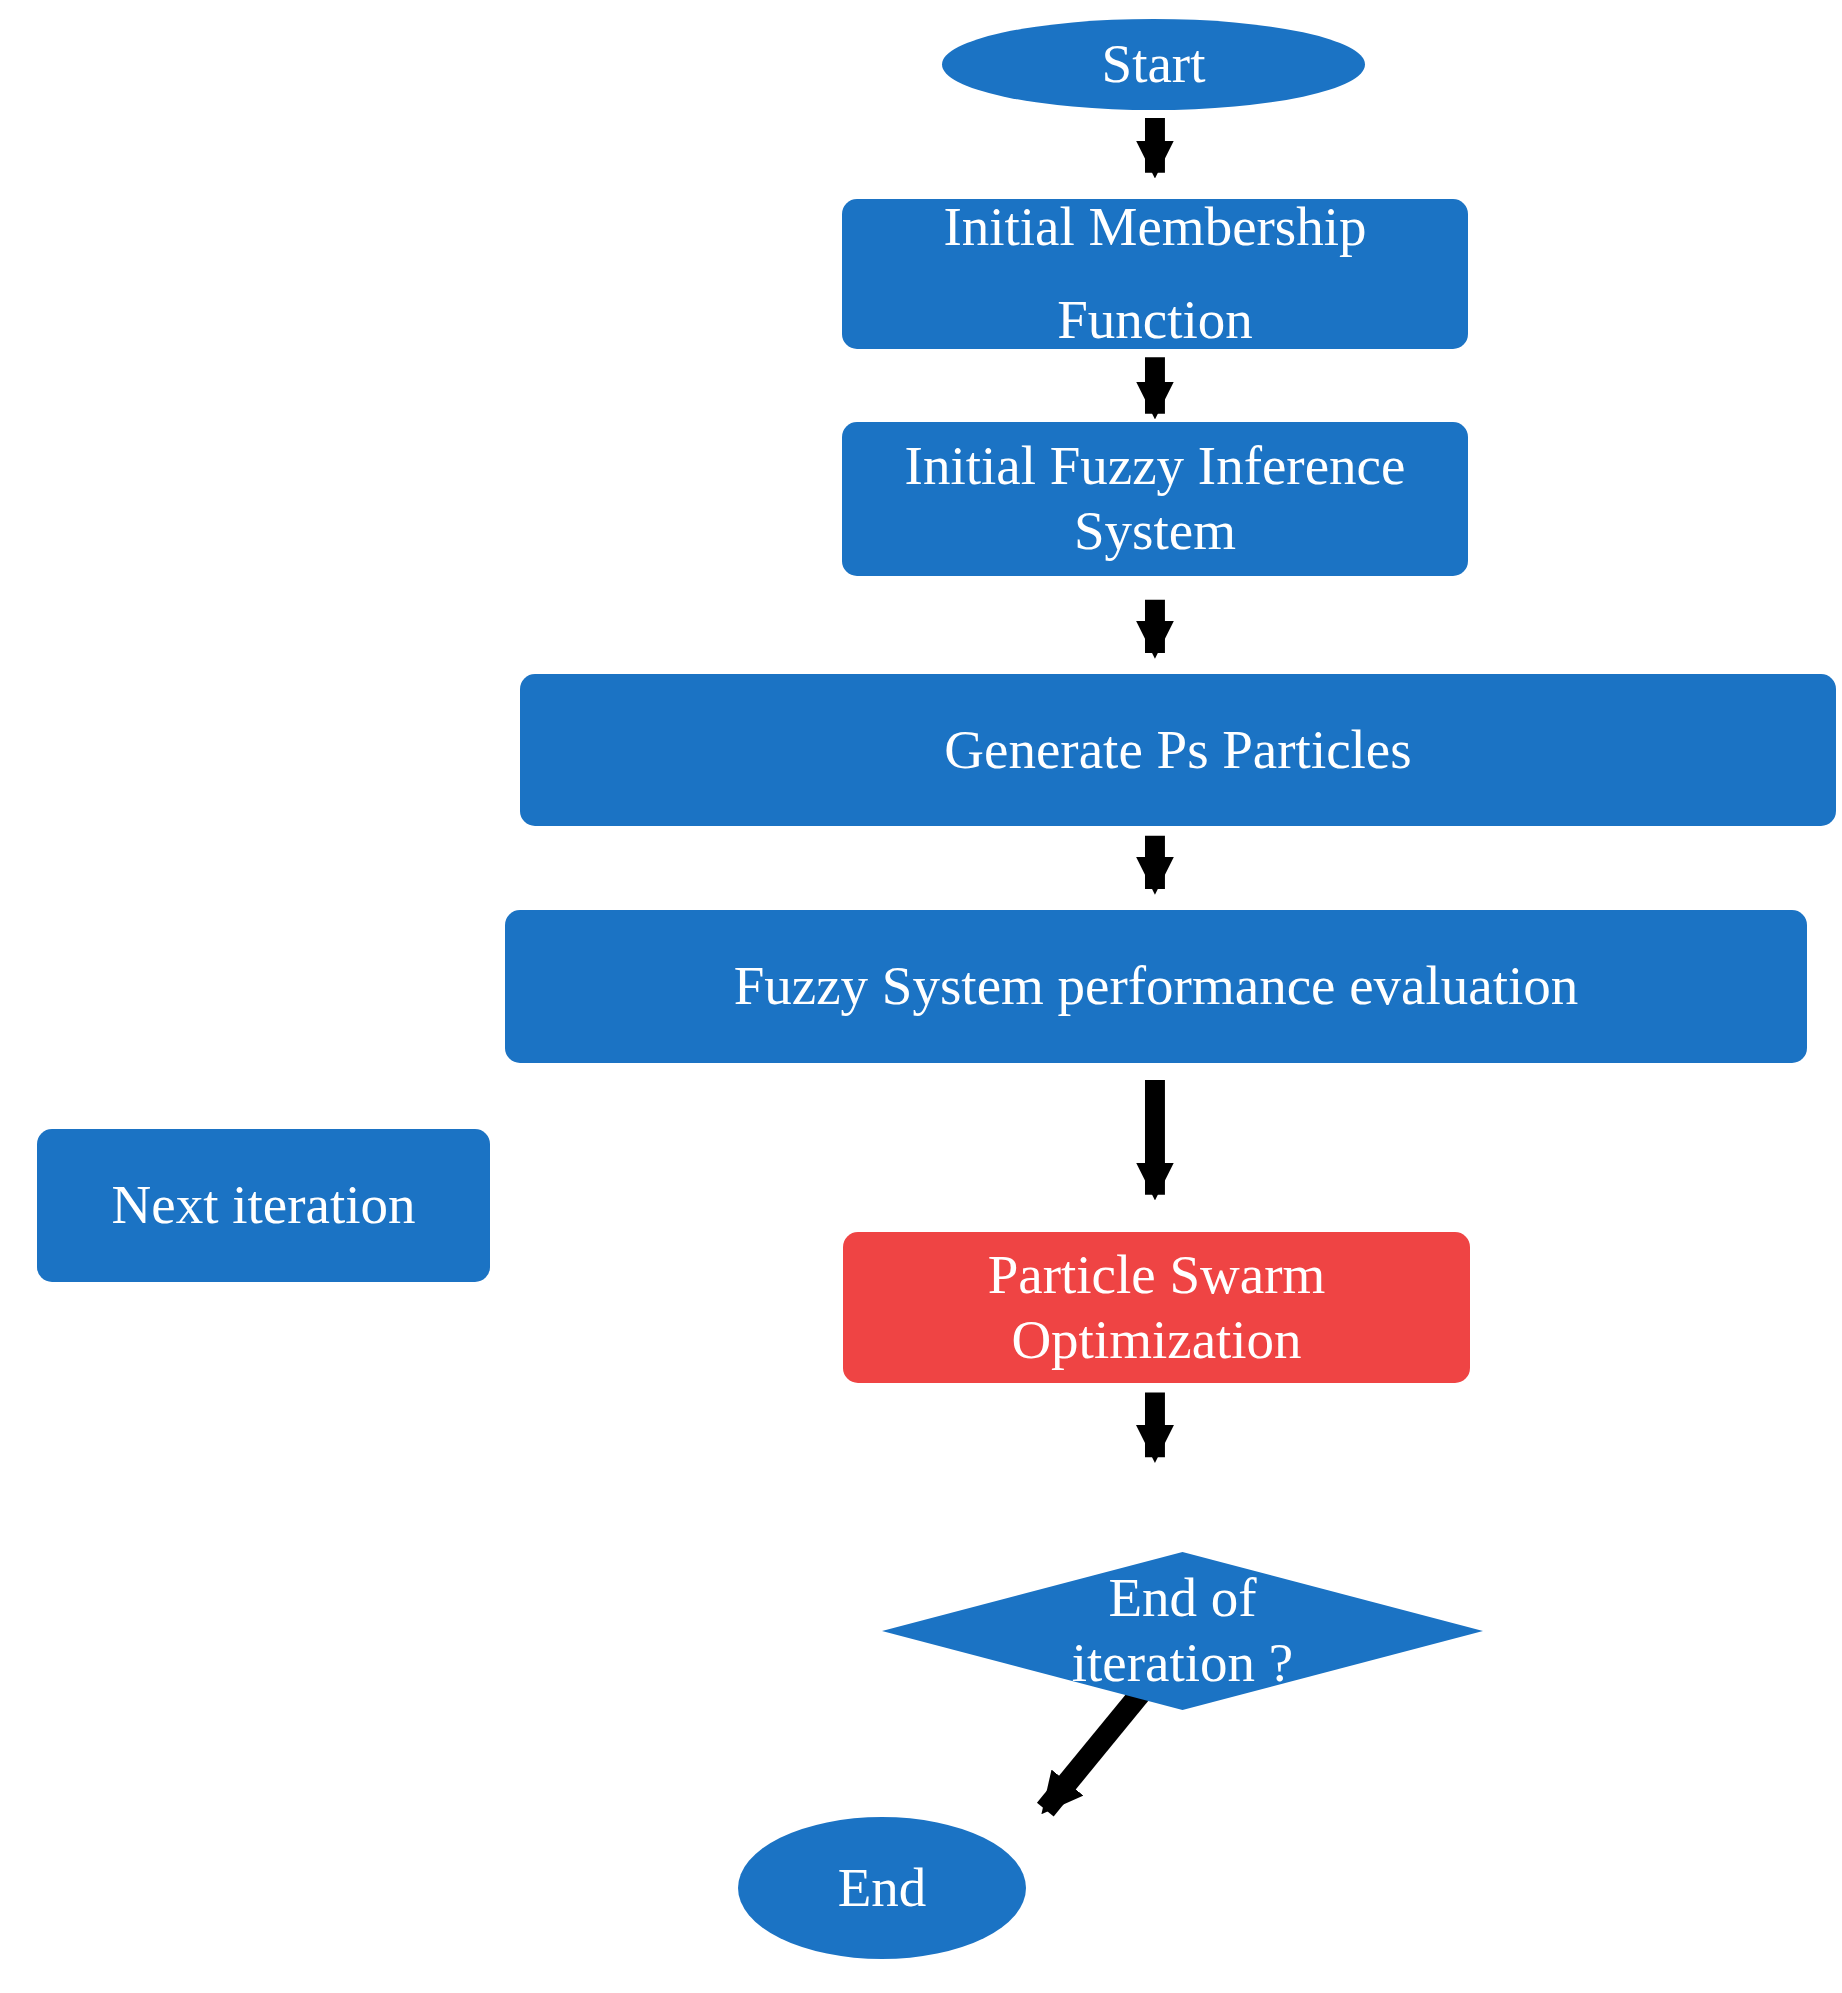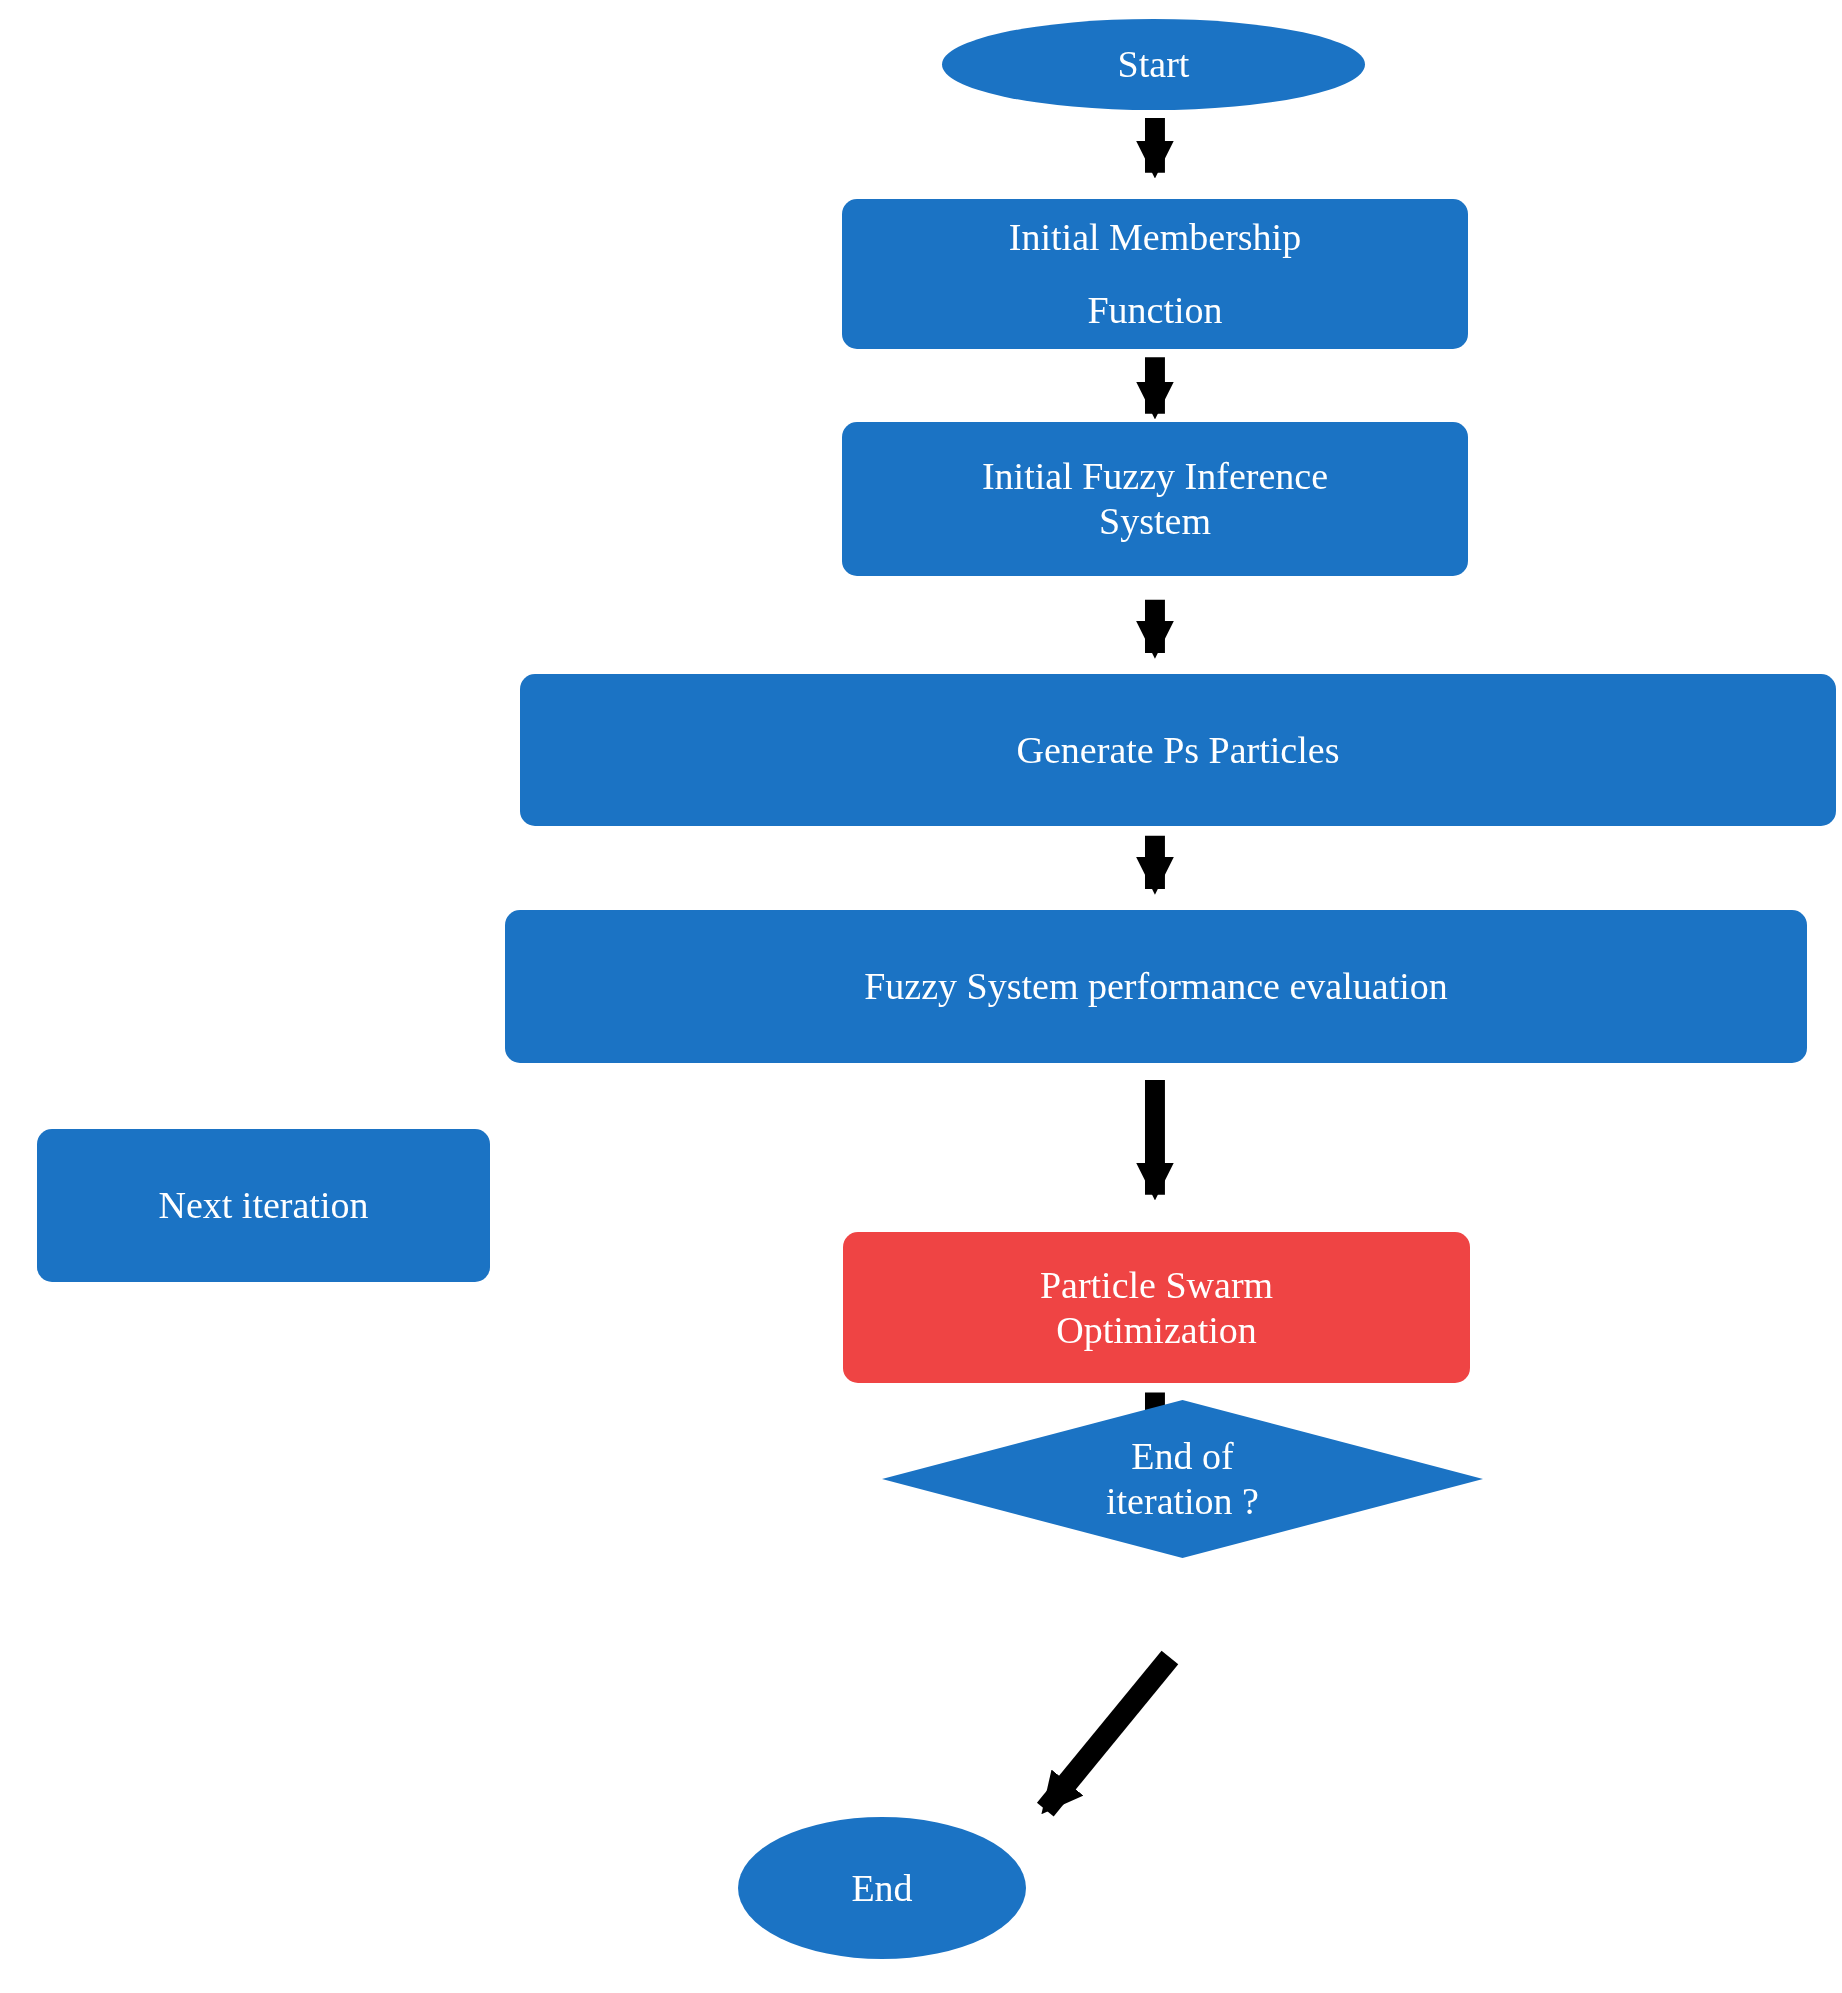--- a/index.html
+++ b/index.html
@@ -23,21 +23,21 @@
     height: 1994px;
     pointer-events: none;
   }
   .node {
     position: absolute;
     display: flex;
     flex-direction: column;
     align-items: center;
     justify-content: center;
     color: #ffffff;
-    font-size: 38px;
+    font-size: 55px;
     line-height: 1.18;
     text-align: center;
     box-sizing: border-box;
   }
   .node .line { display: block; white-space: nowrap; }
   .blue   { background: #1B73C4; }
   .orange { background: #ef4444; }
   .rect    { border-radius: 15px; }
   .oval    { border-radius: 50%; }
   .diamond {
@@ -45,21 +45,21 @@
   }
 
   
   .n-start  { left: 942px; top: 19px;   width: 423px;  height: 91px; }
   .n-imf    { left: 842px; top: 199px;  width: 626px;  height: 150px; gap: 28px; }
   .n-ifis   { left: 842px; top: 422px;  width: 626px;  height: 154px; }
   .n-gen    { left: 500px;  top: 674px;  width: 1316px; height: 152px; margin-left: 20px; }
   .n-eval   { left: 505px;  top: 910px; width: 1302px; height: 153px; }
   .n-next   { left: 37px;   top: 1129px; width: 453px;  height: 153px; }
   .n-pso    { left: 843px; top: 1232px; width: 627px;  height: 151px; }
-  .n-dec    { left: 882px; top: 1400px; width: 601px;  height: 158px; }
+  .n-dec    { left: 882px; top: 1552px; width: 601px;  height: 158px; }
   .n-end    { left: 738px;  top: 1817px; width: 288px;  height: 142px; }
 </style>
 </head>
 <body>
 
 <div class="canvas">
 
   <svg class="arrow-layer" viewBox="0 0 2218 2400" xmlns="http://www.w3.org/2000/svg">
     <defs>
       <marker id="ah" viewBox="0 0 10 10" refX="8.5" refY="5" markerWidth="1.9" markerHeight="1.9" markerUnits="strokeWidth" orient="auto">

